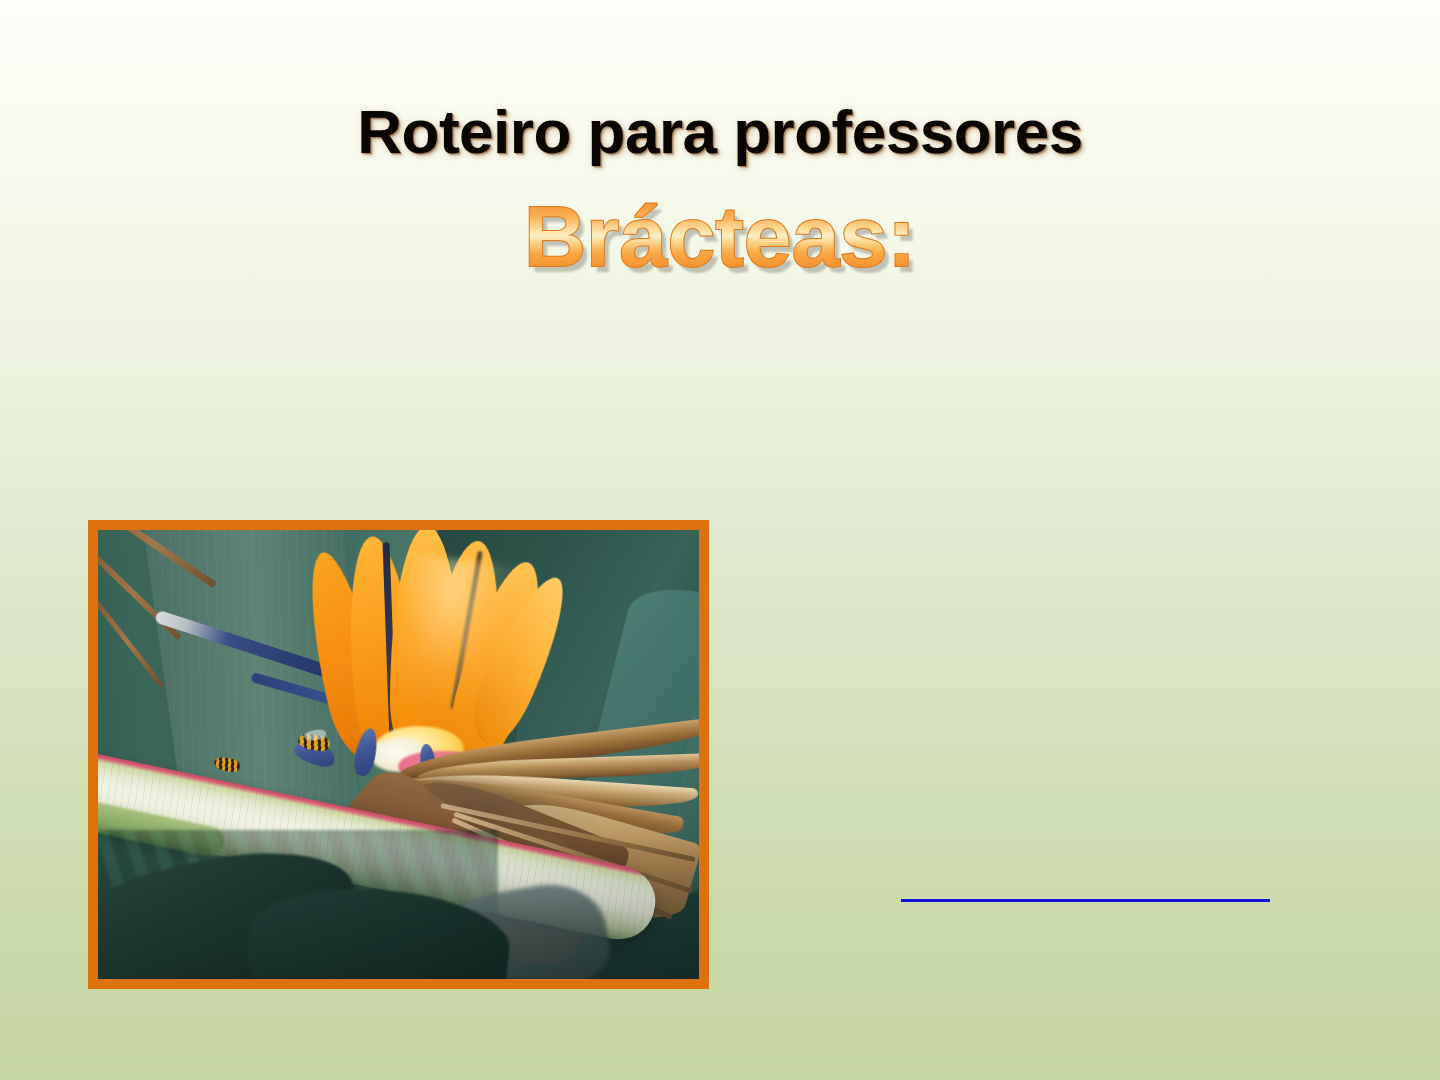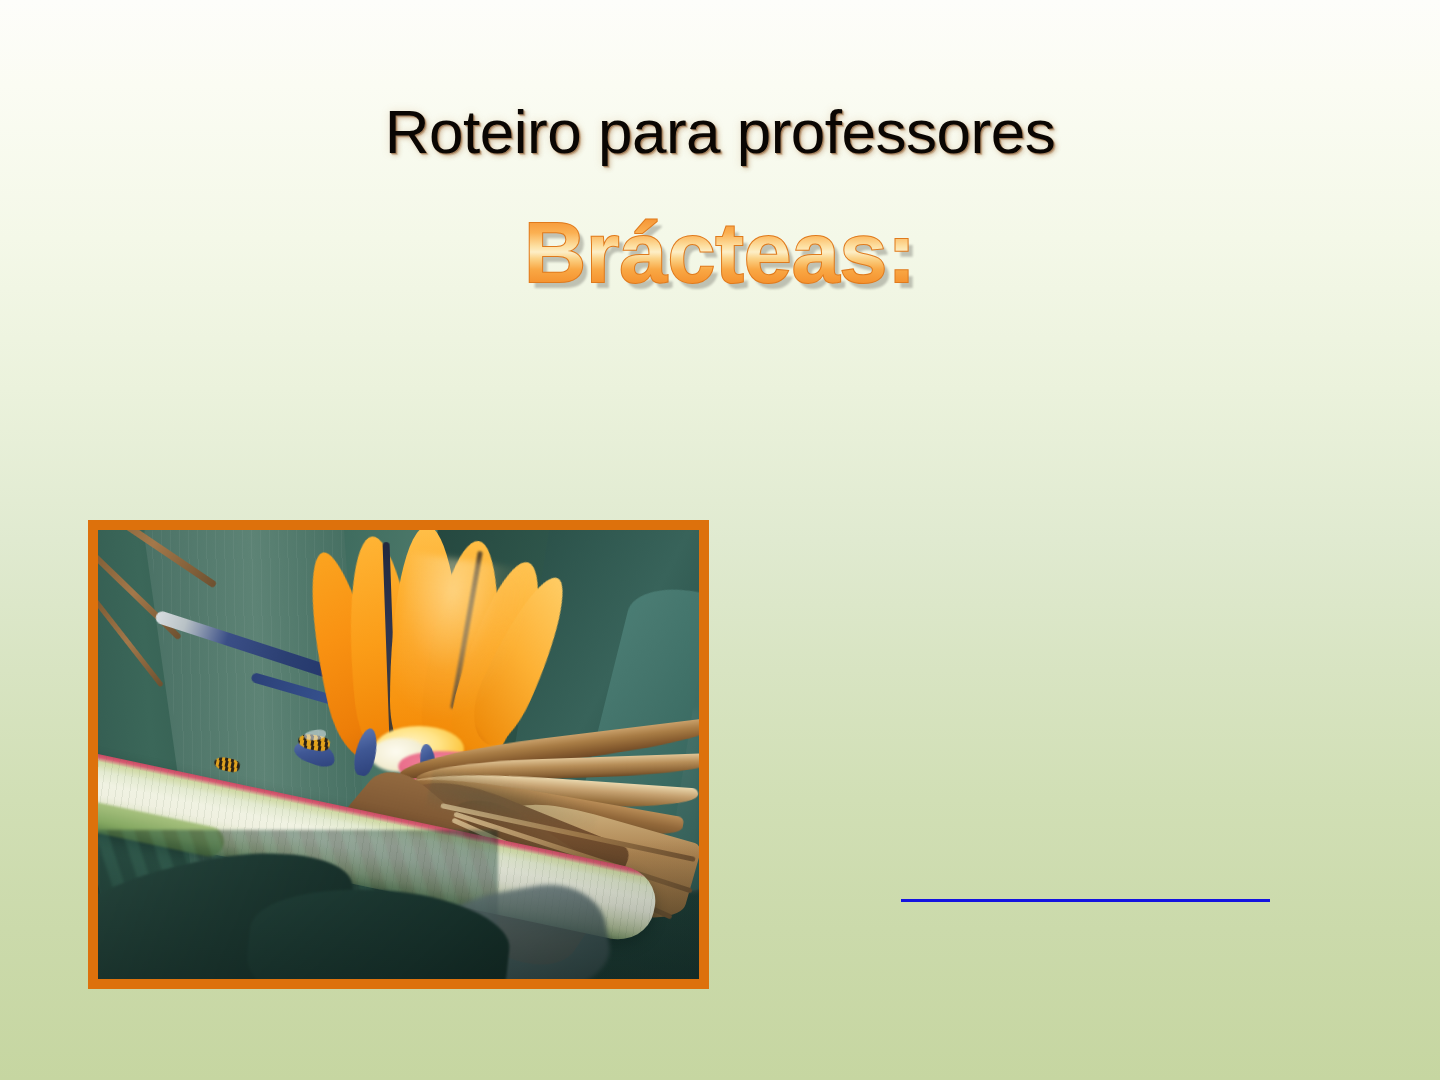--- a/index.html
+++ b/index.html
@@ -25,21 +25,21 @@
         #cbdaab 86%,
         #c6d6a1 100%);
   }
 
   
   .heading-line {
     position: absolute;
     left: 0;
     width: 1440px;
     text-align: center;
-    font-weight: normal;
+    font-weight: bold;
     color: #0a0603;
     letter-spacing: -0.5px;
     white-space: nowrap;
     text-shadow:
        1px 1px 0 rgba(120, 70, 30, 0.45),
        2px 2px 1px rgba(150, 95, 45, 0.35),
        3px 3px 4px rgba(160, 110, 60, 0.30),
        0 0 8px rgba(190, 140, 90, 0.22);
   }
   #heading-main {
@@ -96,21 +96,21 @@
   
   .wordart-line .wa-edge {
     position: absolute;
     left: 0;
     top: 0;
     z-index: 1;
     color: transparent;
     -webkit-text-stroke: 2px #e07a1c;
   }
 
-  #wordart-1 { top: 200px; }
+  #wordart-1 { top: 184px; }
   #wordart-2 { top: 320px; }
 
   
   #photo-frame {
     position: absolute;
     left: 88px;
     top: 520px;
     width: 621px;
     height: 469px;
     box-sizing: border-box;

